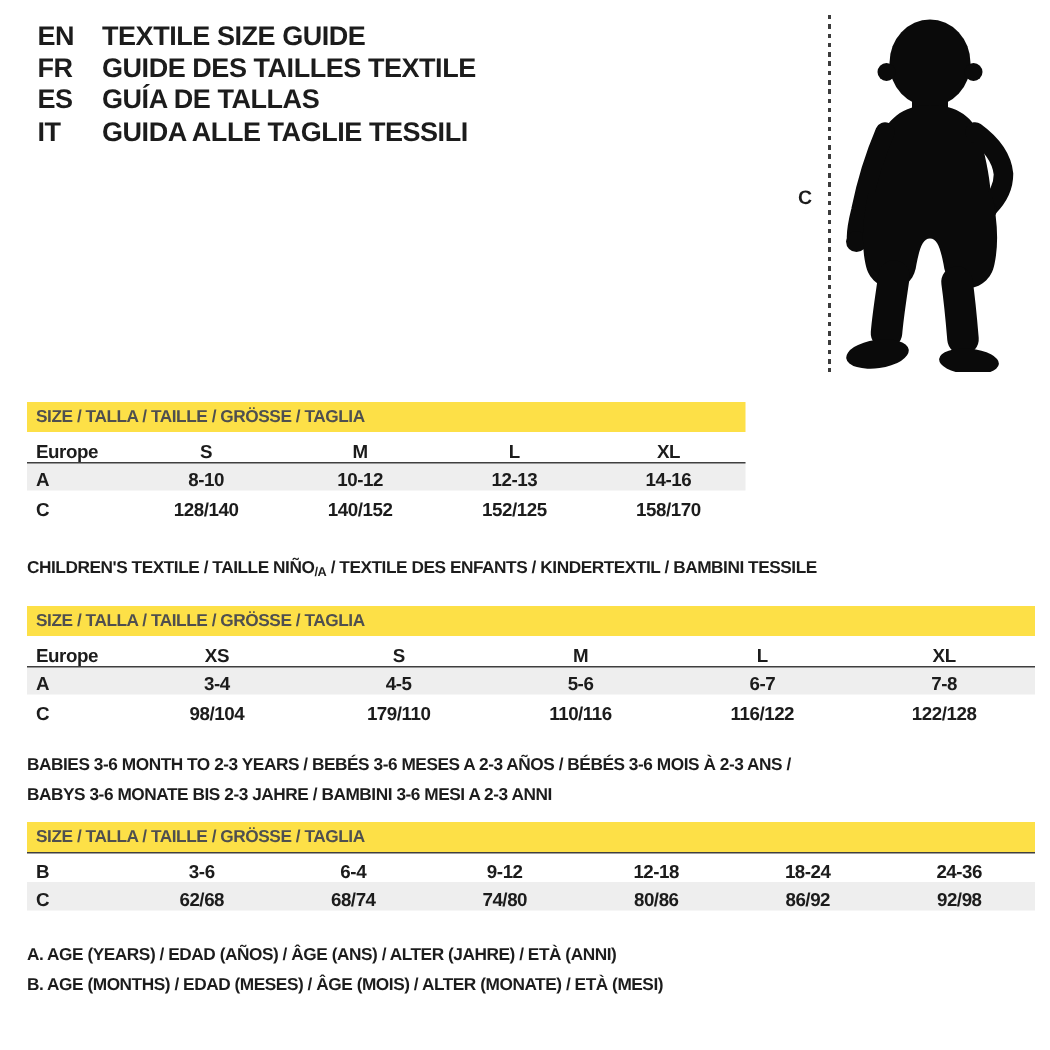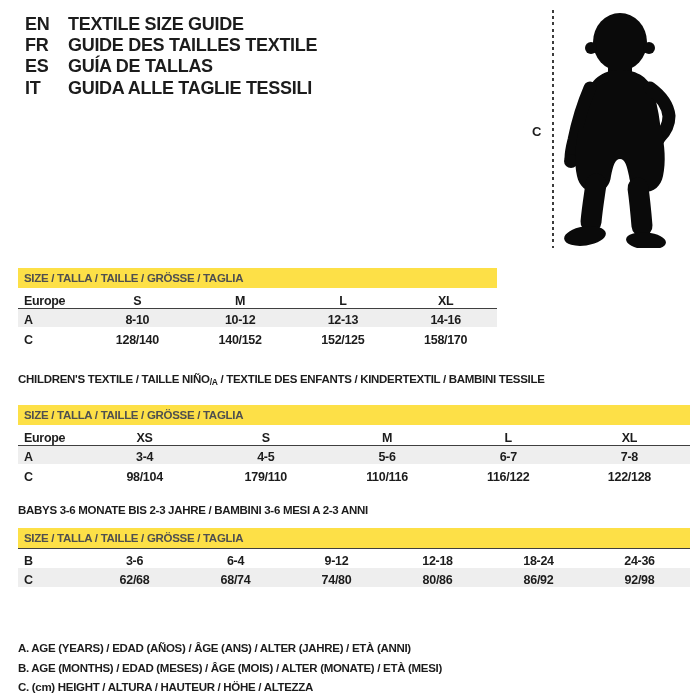--- a/index.html
+++ b/index.html
@@ -33,21 +33,21 @@
   #sec-babies .size-bar{margin-top:8px;}
   .row{display:flex;align-items:flex-end;height:19.5px;font-size:12.5px;
     letter-spacing:-0.3px;box-sizing:border-box;}
   .row.shaded{background:#eeeeee;}
   .row.divider-top{border-top:1.5px solid #3f3f3f;}
   .cell{flex:1;text-align:center;}
   .cell.label{flex:0 0 62px;text-align:left;padding-left:6px;}
   #sec-children .cell.label,#sec-babies .cell.label{flex:0 0 60px;}
   
   .notes{position:absolute;left:18px;top:628px;font-size:11.5px;line-height:19.5px;
-    letter-spacing:-0.3px;margin-top:11px;}
+    letter-spacing:-0.3px;}
 </style>
 </head>
 <body>
 
 <div class="langs">
   <div class="lang-row">
     <span class="lang-code">EN</span>
     <span class="lang-label">TEXTILE SIZE GUIDE</span>
   </div>
   <div class="lang-row">
@@ -139,20 +139,21 @@
         <div class="cell">98/104</div>
         <div class="cell">179/110</div>
         <div class="cell">110/116</div>
         <div class="cell">116/122</div>
         <div class="cell">122/128</div>
       </div>
     </div>
 </div>
 
 <div class="section" id="sec-babies">
+  <div class="sec-title">BABIES 3-6 MONTH TO 2-3 YEARS / BEBÉS 3-6 MESES A 2-3 AÑOS / BÉBÉS 3-6 MOIS À 2-3 ANS /</div>
   <div class="sec-title">BABYS 3-6 MONATE BIS 2-3 JAHRE / BAMBINI 3-6 MESI A 2-3 ANNI</div>
   <div class="size-bar">SIZE / TALLA / TAILLE / GRÖSSE / TAGLIA</div>
   <div class="rows">
       <div class="row divider-top">
         <div class="cell label">B</div>
         <div class="cell">3-6</div>
         <div class="cell">6-4</div>
         <div class="cell">9-12</div>
         <div class="cell">12-18</div>
         <div class="cell">18-24</div>
@@ -166,14 +167,13 @@
         <div class="cell">80/86</div>
         <div class="cell">86/92</div>
         <div class="cell">92/98</div>
       </div>
     </div>
 </div>
 
 <div class="notes">
   <div>A. AGE (YEARS) / EDAD (AÑOS) / ÂGE (ANS) / ALTER (JAHRE) / ETÀ (ANNI)</div>
   <div>B. AGE (MONTHS) / EDAD (MESES) / ÂGE (MOIS) / ALTER (MONATE) / ETÀ (MESI)</div>
-  <div>C. (cm) HEIGHT / ALTURA / HAUTEUR / HÖHE / ALTEZZA</div>
 </div>
 
 </body></html>

